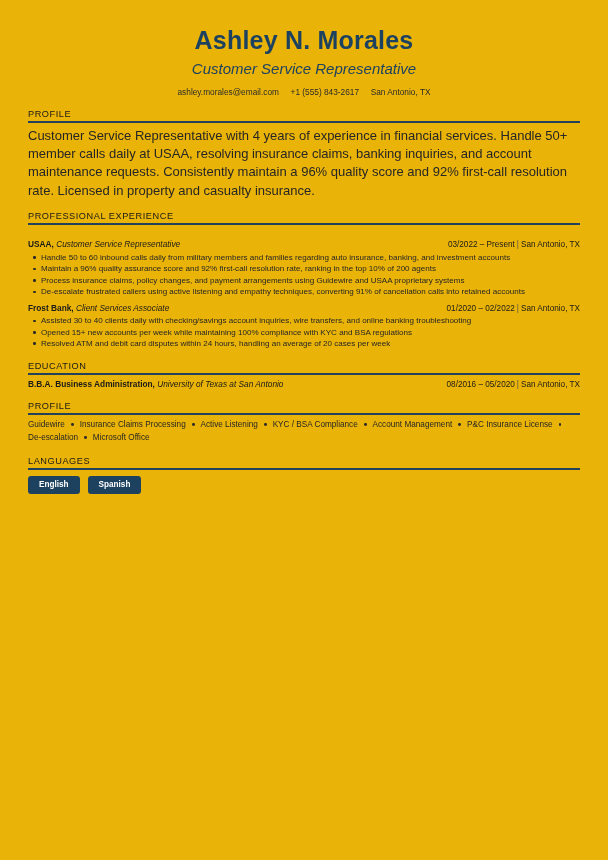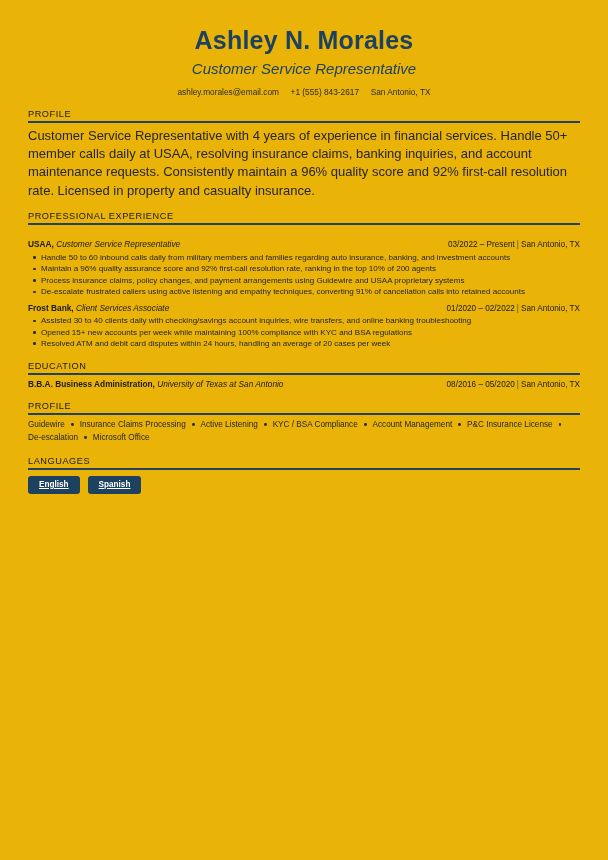--- a/index.html
+++ b/index.html
@@ -164,21 +164,20 @@
   }
   .lang-badge {
     background: #1d4260;
     color: #ffffff;
     font-size: 8.2px;
     font-weight: bold;
     padding: 5px 11px;
     border-radius: 3px;
     line-height: 1;
     display: inline-block;
-    text-decoration: underline;
   }
 </style>
 </head>
 <body>
 
 <div class="page">
   <div class="content">
 
     <div class="header">
       <div class="name">Ashley N. Morales</div>

